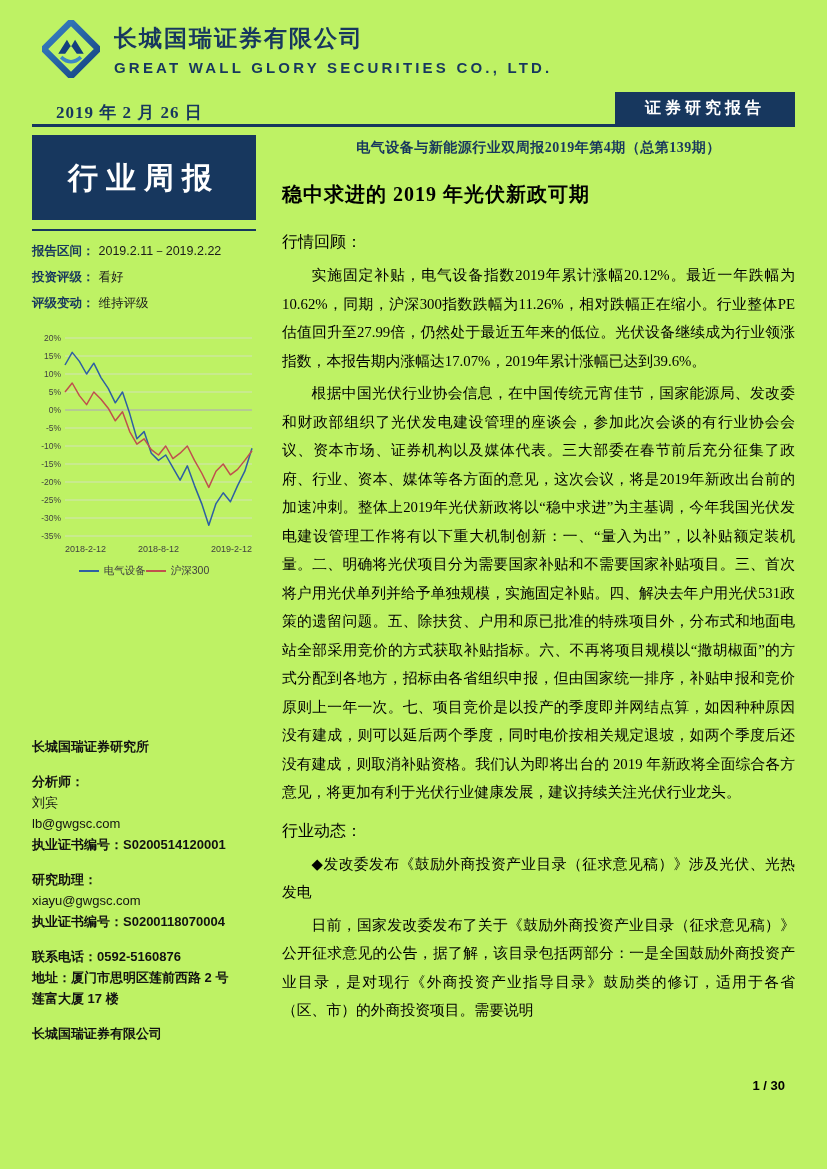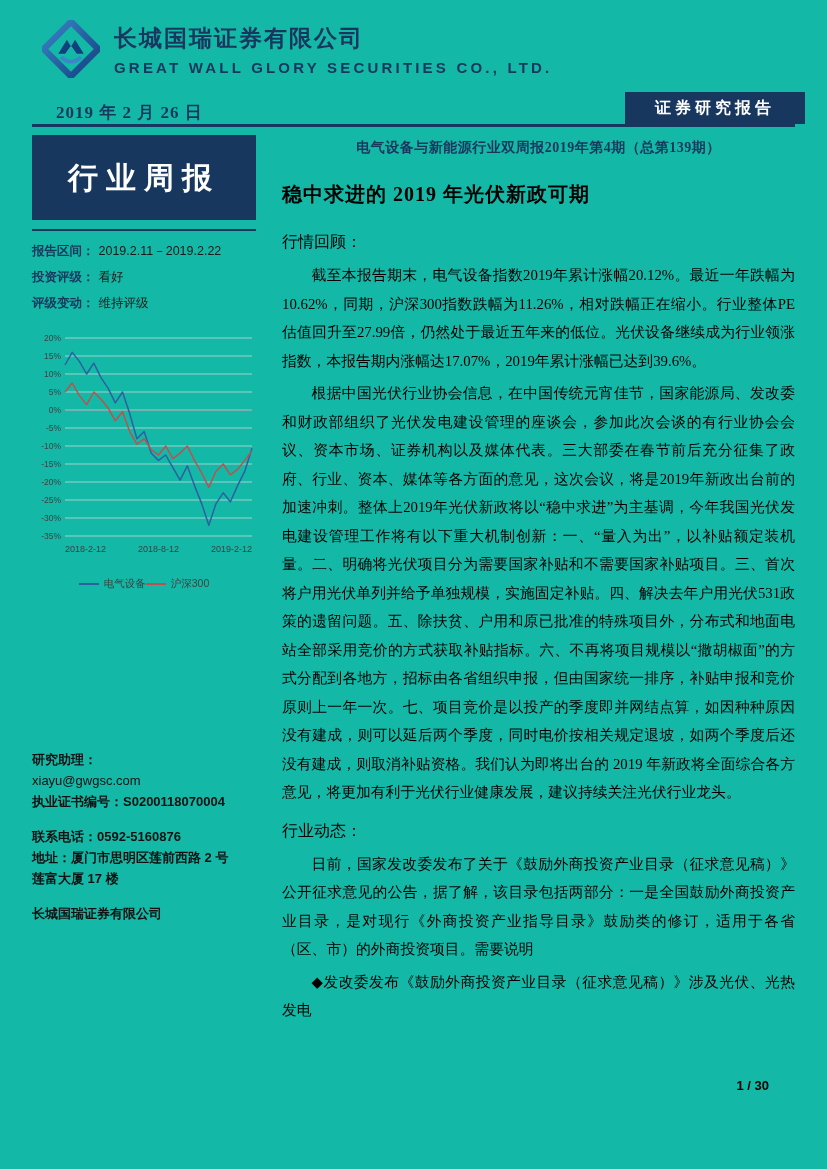--- a/index.html
+++ b/index.html
@@ -1,59 +1,59 @@
 <!DOCTYPE html>
 <html><head>
 <meta charset="utf-8">
 <style>
   *{margin:0;padding:0;box-sizing:border-box}
   html,body{background:#ffffff}
   body{font-family:"Liberation Serif","DejaVu Serif",serif;color:#000}
-  .page{position:relative;width:827px;height:1169px;margin:0 auto;background:#14b8a6;overflow:hidden}
+  .page{position:relative;width:827px;height:1169px;margin:0 auto;background:#bef264;overflow:hidden}
 
   
   .brand-row{display:flex;align-items:center;gap:14px;padding:20px 0 8px 42px}
   .logo{width:58px;height:58px;flex:none}
   .brand-cn{font-family:"Liberation Sans","DejaVu Sans",sans-serif;font-size:23px;font-weight:bold;color:#17375E;letter-spacing:2px}
   .brand-en{font-family:"Liberation Sans","DejaVu Sans",sans-serif;font-size:15px;color:#17375E;letter-spacing:3.2px;margin-top:5px;font-weight:bold}
 
   
-  .date-row{display:flex;justify-content:space-between;align-items:flex-end;padding:6px 22px 0 56px}
+  .date-row{display:flex;justify-content:space-between;align-items:flex-end;padding:6px 32px 0 56px}
   .date{font-size:17px;font-weight:bold;color:#17375E;letter-spacing:1px}
   .report-badge{background:#17375E;color:#fff;font-size:16px;font-weight:bold;padding:6px 30px 5px;letter-spacing:4px}
   .header-rule{height:3px;background:#17375E;margin:0 32px}
 
   
   .columns{display:flex;gap:26px;padding:8px 32px 0 32px;align-items:flex-start}
   .sidebar{width:224px;flex:none;font-family:"Liberation Sans","DejaVu Sans",sans-serif}
   .banner{background:#17375E;color:#fff;font-size:30px;font-weight:bold;text-align:center;letter-spacing:8px;padding:23px 16px 21px}
   .sidebar-rule{height:2px;background:#17375E;margin:9px 0 12px}
   .field{font-size:12.5px;margin:9px 0;color:#17375E}
   .field .label{font-weight:bold;color:#17375E;margin-right:4px}
   .field .value{color:#1a1a1a}
 
   .chart-wrap{margin-top:18px}
   .chart-svg{display:block}
-  .legend{display:flex;justify-content:center;margin-top:19px;font-size:10.5px;color:#404040}
+  .legend{display:flex;justify-content:center;margin-top:6px;font-size:10.5px;color:#404040}
   .legend-item{display:flex;align-items:center}
   .legend-swatch{display:inline-block;width:20px;height:0;border-top:2px solid;margin-right:5px}
 
   .contact{margin-top:158px;font-size:13px;line-height:21px;color:#111}
   .contact .grp{margin-bottom:14px}
   .contact .b{font-weight:bold}
 
   
   .content{flex:1;min-width:0}
   .issue-line{font-size:14px;font-weight:bold;color:#17375E;text-align:center;margin-top:4px;letter-spacing:.5px}
   .doc-title{font-size:20px;font-weight:bold;color:#000;margin:24px 0 24px;letter-spacing:1px}
   .sec-heading{font-size:16px;font-weight:normal;margin:14px 0 8px}
   .para{font-size:14.8px;line-height:28.5px;text-align:justify;text-indent:2em;margin-bottom:4px}
 
   
-  .page-num{position:absolute;right:58px;bottom:76px;font-size:13px;font-weight:bold;font-family:"Liberation Sans","DejaVu Sans",sans-serif}
+  .page-num{position:absolute;right:42px;bottom:76px;font-size:13px;font-weight:bold;font-family:"Liberation Sans","DejaVu Sans",sans-serif}
   .disclaimer{position:absolute;bottom:36px;left:0;width:100%;text-align:center;color:#17375E;font-size:13.5px;letter-spacing:6px;font-style:italic;font-weight:bold}
 </style>
 </head>
 <body>
 
 <div class="page">
 
   <div class="brand-row">
     <span class="logo">
       <svg viewBox="0 0 100 100" width="58" height="58" aria-hidden="true">
@@ -136,43 +136,52 @@
             </span>
             <span class="legend-item">
               <span class="legend-swatch" style="border-top-color: rgb(192, 80, 77);"></span>
               <span>沪深300</span>
             </span>
           </div>
       </div>
 
       <div class="contact">
         <div class="grp">
+          <div class="b">长城国瑞证券研究所</div>
+        </div>
+        <div class="grp">
+          <div class="b">分析师：</div>
+          <div>刘宾</div>
+          <div>lb@gwgsc.com</div>
+          <div class="b">执业证书编号：S0200514120001</div>
+        </div>
+        <div class="grp">
           <div class="b">研究助理：</div>
           <div>xiayu@gwgsc.com</div>
           <div class="b">执业证书编号：S0200118070004</div>
         </div>
         <div class="grp">
           <div class="b">联系电话：0592-5160876</div>
           <div class="b">地址：厦门市思明区莲前西路 2 号</div>
           <div class="b">莲富大厦 17 楼</div>
         </div>
         <div class="grp">
           <div class="b">长城国瑞证券有限公司</div>
         </div>
       </div>
     </aside>
 
     <main class="content">
       <div class="issue-line">电气设备与新能源行业双周报2019年第4期（总第139期）</div>
       <h1 class="doc-title">稳中求进的 2019 年光伏新政可期</h1>
 
       <div class="sec-heading">行情回顾：</div>
-      <p class="para">截至本报告期末，电气设备指数2019年累计涨幅20.12%。最近一年跌幅为10.62%，同期，沪深300指数跌幅为11.26%，相对跌幅正在缩小。行业整体PE估值回升至27.99倍，仍然处于最近五年来的低位。光伏设备继续成为行业领涨指数，本报告期内涨幅达17.07%，2019年累计涨幅已达到39.6%。</p>
+      <p class="para">实施固定补贴，电气设备指数2019年累计涨幅20.12%。最近一年跌幅为10.62%，同期，沪深300指数跌幅为11.26%，相对跌幅正在缩小。行业整体PE估值回升至27.99倍，仍然处于最近五年来的低位。光伏设备继续成为行业领涨指数，本报告期内涨幅达17.07%，2019年累计涨幅已达到39.6%。</p>
       <p class="para">根据中国光伏行业协会信息，在中国传统元宵佳节，国家能源局、发改委和财政部组织了光伏发电建设管理的座谈会，参加此次会谈的有行业协会会议、资本市场、证券机构以及媒体代表。三大部委在春节前后充分征集了政府、行业、资本、媒体等各方面的意见，这次会议，将是2019年新政出台前的加速冲刺。整体上2019年光伏新政将以“稳中求进”为主基调，今年我国光伏发电建设管理工作将有以下重大机制创新：一、“量入为出”，以补贴额定装机量。二、明确将光伏项目分为需要国家补贴和不需要国家补贴项目。三、首次将户用光伏单列并给予单独规模，实施固定补贴。四、解决去年户用光伏531政策的遗留问题。五、除扶贫、户用和原已批准的特殊项目外，分布式和地面电站全部采用竞价的方式获取补贴指标。六、不再将项目规模以“撒胡椒面”的方式分配到各地方，招标由各省组织申报，但由国家统一排序，补贴申报和竞价原则上一年一次。七、项目竞价是以投产的季度即并网结点算，如因种种原因没有建成，则可以延后两个季度，同时电价按相关规定退坡，如两个季度后还没有建成，则取消补贴资格。我们认为即将出台的 2019 年新政将全面综合各方意见，将更加有利于光伏行业健康发展，建议持续关注光伏行业龙头。</p>
 
       <div class="sec-heading">行业动态：</div>
+      <p class="para">◆发改委发布《鼓励外商投资产业目录（征求意见稿）》涉及光伏、光热发电</p>
       <p class="para">日前，国家发改委发布了关于《鼓励外商投资产业目录（征求意见稿）》公开征求意见的公告，据了解，该目录包括两部分：一是全国鼓励外商投资产业目录，是对现行《外商投资产业指导目录》鼓励类的修订，适用于各省（区、市）的外商投资项目。需要说明</p>
-      <p class="para">◆发改委发布《鼓励外商投资产业目录（征求意见稿）》涉及光伏、光热发电</p>
     </main>
   </div>
 
   <div class="page-num">1 / 30</div>
 </div>
 
 </body></html>

